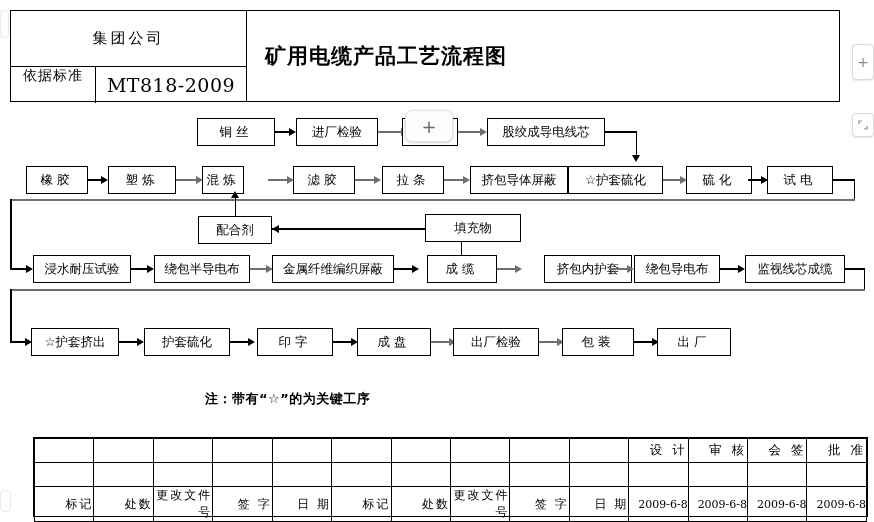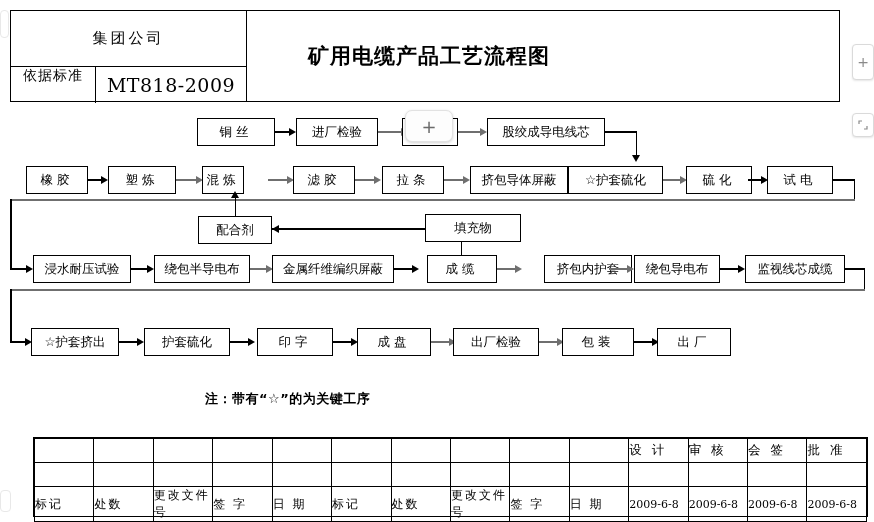--- a/index.html
+++ b/index.html
@@ -18,21 +18,21 @@
   .hdr-left{position:absolute;left:0;top:0;width:236px;height:100%;border-right:1.5px solid #000;box-sizing:border-box;}
   .hdr-l-top{position:absolute;left:0;top:0;width:100%;height:56px;border-bottom:1.5px solid #000;box-sizing:border-box;
     display:flex;align-items:center;justify-content:center;}
   .hdr-l-bot{position:absolute;left:0;top:56px;width:100%;height:36px;display:flex;}
   .hdr-l-bot .c1{width:85px;border-right:1.5px solid #000;box-sizing:border-box;display:flex;justify-content:center;}
   .hdr-l-bot .c2{flex:1;display:flex;align-items:center;justify-content:center;}
   .company{font-family:"DejaVu Serif","Liberation Serif",serif;font-size:15px;letter-spacing:3px;}
   .std-label{font-family:"DejaVu Serif","Liberation Serif",serif;font-size:14px;letter-spacing:1px;}
   .std-val{font-family:"DejaVu Serif","Liberation Serif",serif;font-size:19px;letter-spacing:.5px;}
   .hdr-right{position:absolute;left:236px;top:0;right:0;height:100%;display:flex;align-items:center;padding-left:18px;box-sizing:border-box;}
-  .doc-title{font-family:"DejaVu Serif","Liberation Serif",serif;font-size:21px;font-weight:bold;letter-spacing:1px;margin-left:43px;}
+  .doc-title{font-family:"DejaVu Serif","Liberation Serif",serif;font-size:21px;font-weight:bold;letter-spacing:1px;}
 
   
   .bx{position:absolute;border:1.5px solid #000;box-sizing:border-box;background:#fff;
       display:flex;align-items:center;justify-content:center;
       font-size:12.5px;line-height:1;white-space:nowrap;height:28px;}
   .bx.sp{letter-spacing:4px;}
 
   
   .ln{position:absolute;background:#000;}
   .lnh{height:1.6px;}
@@ -44,21 +44,21 @@
   .ar-d{border-left:4.5px solid transparent;border-right:4.5px solid transparent;border-top:7px solid #000;}
   .ar-u{border-left:4.5px solid transparent;border-right:4.5px solid transparent;border-bottom:7px solid #000;}
   .ar-rg{border-top:4.5px solid transparent;border-bottom:4.5px solid transparent;border-left:7px solid #6f6f6f;}
 
   
   .note{position:absolute;left:205px;top:390px;font-size:13px;font-weight:bold;letter-spacing:.5px;}
 
   
   .btbl{position:absolute;left:33px;top:437px;width:835px;height:80px;border:1.5px solid #000;box-sizing:border-box;}
   .btbl table{border-collapse:collapse;width:100%;height:100%;table-layout:fixed;}
-  .btbl td{border:1px solid #000;text-align:left;vertical-align:middle;font-size:12px;padding:0;}
+  .btbl td{border:1px solid #000;text-align:right;vertical-align:middle;font-size:12px;padding:0;}
   .btbl tr.r1 td,.btbl tr.r2 td{height:23px;}
   .btbl tr.r3 td{height:32px;}
   .btbl td.lbl{letter-spacing:2px;}
   .btbl td.dt{font-family:"DejaVu Serif","Liberation Serif",serif;font-size:11px;letter-spacing:0;}
   .btbl td.hd{letter-spacing:3px;font-size:12.5px;}
 
   
   .vctl{position:absolute;width:20px;height:34px;border:1px solid #dadada;border-radius:4px;background:#fff;
         display:flex;align-items:center;justify-content:center;color:#8a8a8a;font-size:14px;
         box-shadow:0 1px 2px rgba(0,0,0,.10);}

